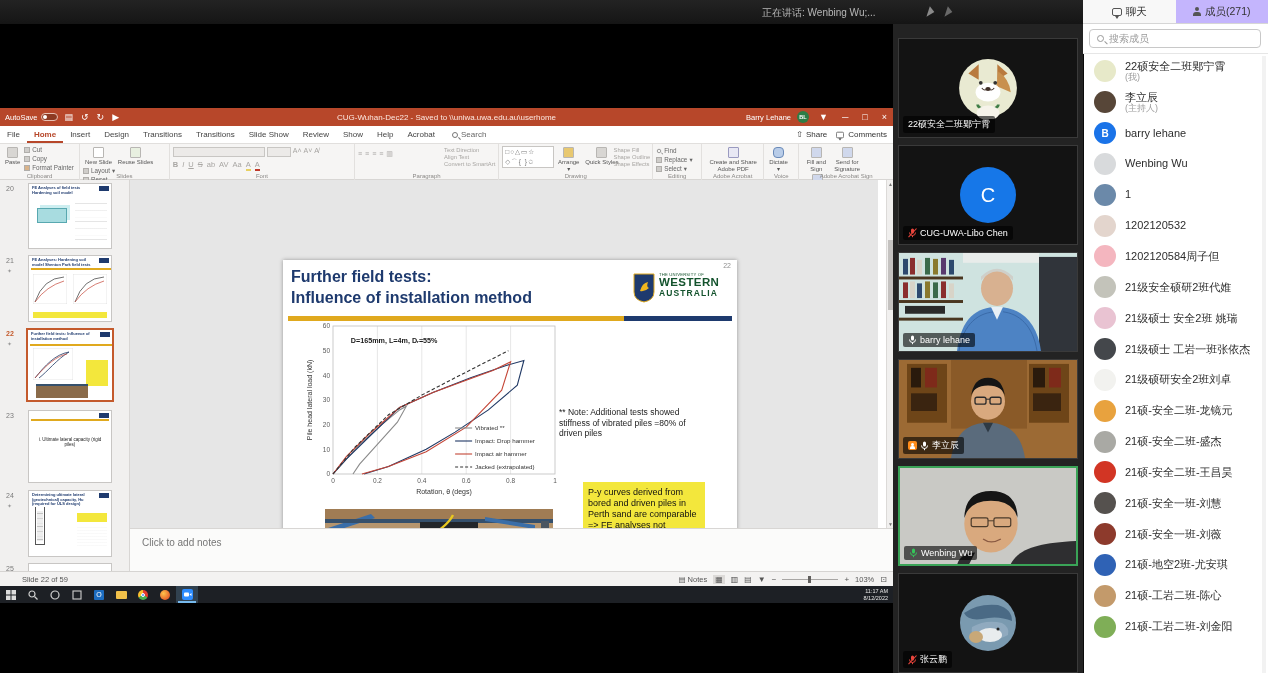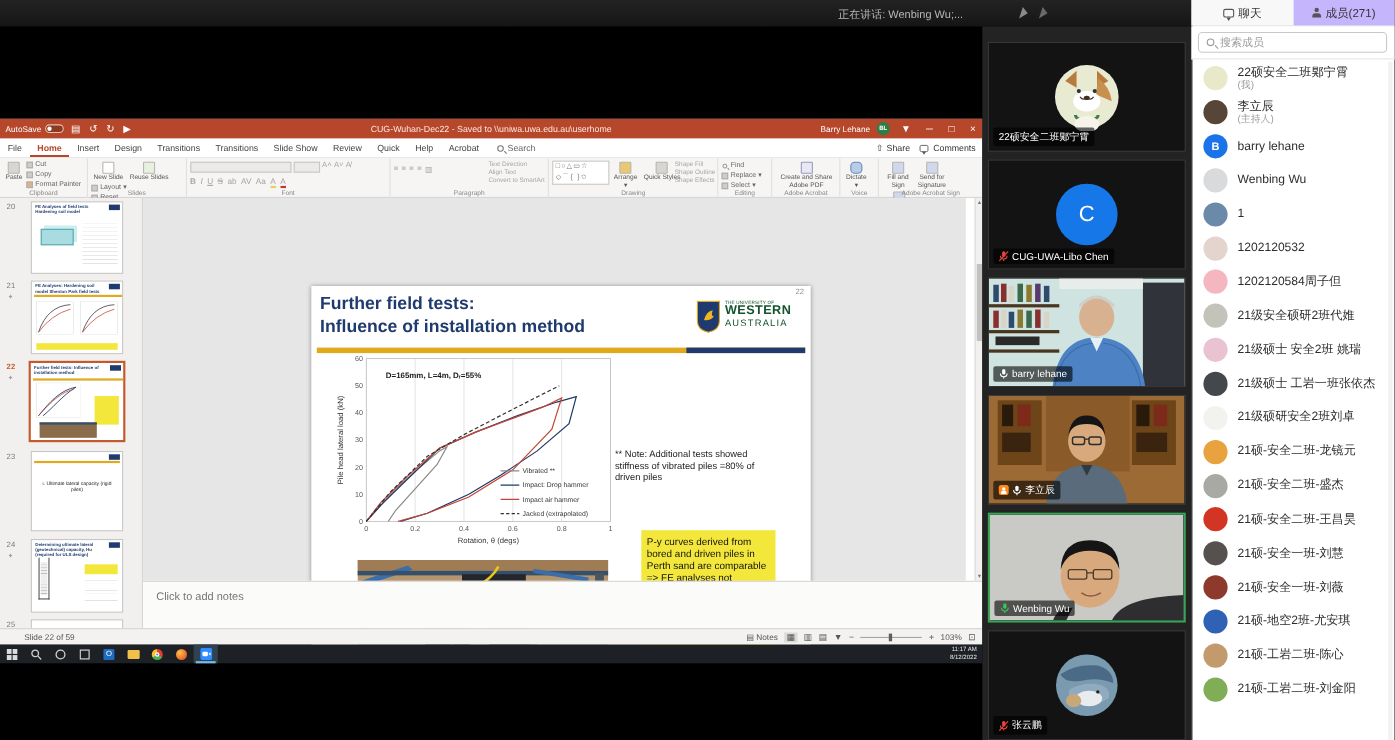--- a/index.html
+++ b/index.html
@@ -52,21 +52,21 @@
 #thumb-scroll{position:absolute;right:1px;top:72px;width:5px;height:391px;background:#eceae8}
 #thumb-scroll .sth{position:absolute;left:1px;top:108px;width:3px;height:110px;background:#c4c2c0;border-radius:2px}
 
 #slide{position:absolute;left:283px;top:80px;width:454px;height:340px;background:#fff;box-shadow:0 0 4px rgba(0,0,0,.35)}
 #slide-title{position:absolute;left:8px;top:6px;font-size:16px;line-height:21px;font-weight:bold;color:#1e3a6e}
 #slide-num{position:absolute;right:6px;top:2px;font-size:7px;color:#909090}
 #uwa-logo{position:absolute;left:349px;top:13px;display:flex;gap:3px}
 #uwa-text{color:#14532d;line-height:1}
 #uwa-text .l1{font-size:4.2px;letter-spacing:.2px}
 #uwa-text .l2{font-size:11.5px;font-weight:bold;letter-spacing:.4px}
-#uwa-text .l3{font-size:8.5px;font-weight:normal;letter-spacing:1.1px}
+#uwa-text .l3{font-size:8.5px;font-weight:bold;letter-spacing:1.1px}
 #gold-bar{position:absolute;left:5px;top:56px;width:444px;height:5px;background:#e0a91e}
 #gold-bar .navy{position:absolute;right:0;top:0;width:108px;height:5px;background:#1e3a6e}
 #chart-wrap{position:absolute;left:22px;top:62px;width:255px;height:185px}
 #slide-note{position:absolute;left:276px;top:147px;width:148px;font-size:8.5px;line-height:10.5px;color:#222}
 #callout{position:absolute;left:300px;top:222px;width:122px;min-height:110px;background:#f3e73c;padding:5px 5px;font-size:9px;line-height:11px;color:#111}
 #photo{position:absolute;left:42px;top:249px;width:228px;height:91px}
 
 #notespane{position:absolute;left:130px;top:420px;width:763px;height:43px;background:#fbfbfa;border-top:1px solid #d8d6d4}
 #notespane span{position:absolute;left:12px;top:8px;font-size:10px;color:#767676}
 #statusbar{position:absolute;left:0;top:463px;width:893px;height:15px;background:#f3f2f1;border-top:1px solid #d6d4d2;font-size:7.5px;color:#555;display:flex;align-items:center}
@@ -155,21 +155,21 @@
     <div id="ppt-tabrow">
       <span id="ppt-tabs" style="display:flex">
           <span class="ppt-tab">File</span>
           <span class="ppt-tab active">Home</span>
           <span class="ppt-tab">Insert</span>
           <span class="ppt-tab">Design</span>
           <span class="ppt-tab">Transitions</span>
           <span class="ppt-tab">Transitions</span>
           <span class="ppt-tab">Slide Show</span>
           <span class="ppt-tab">Review</span>
-          <span class="ppt-tab">Quick</span>
+          <span class="ppt-tab">Show</span>
           <span class="ppt-tab">Help</span>
           <span class="ppt-tab">Acrobat</span>
         </span>
       <span id="tab-search">
         <span class="magn"></span>
         <span>Search</span>
       </span>
       <span id="tabrow-right">
         <span class="tr-btn">
             <span style="font-size:8px">⇧</span>

